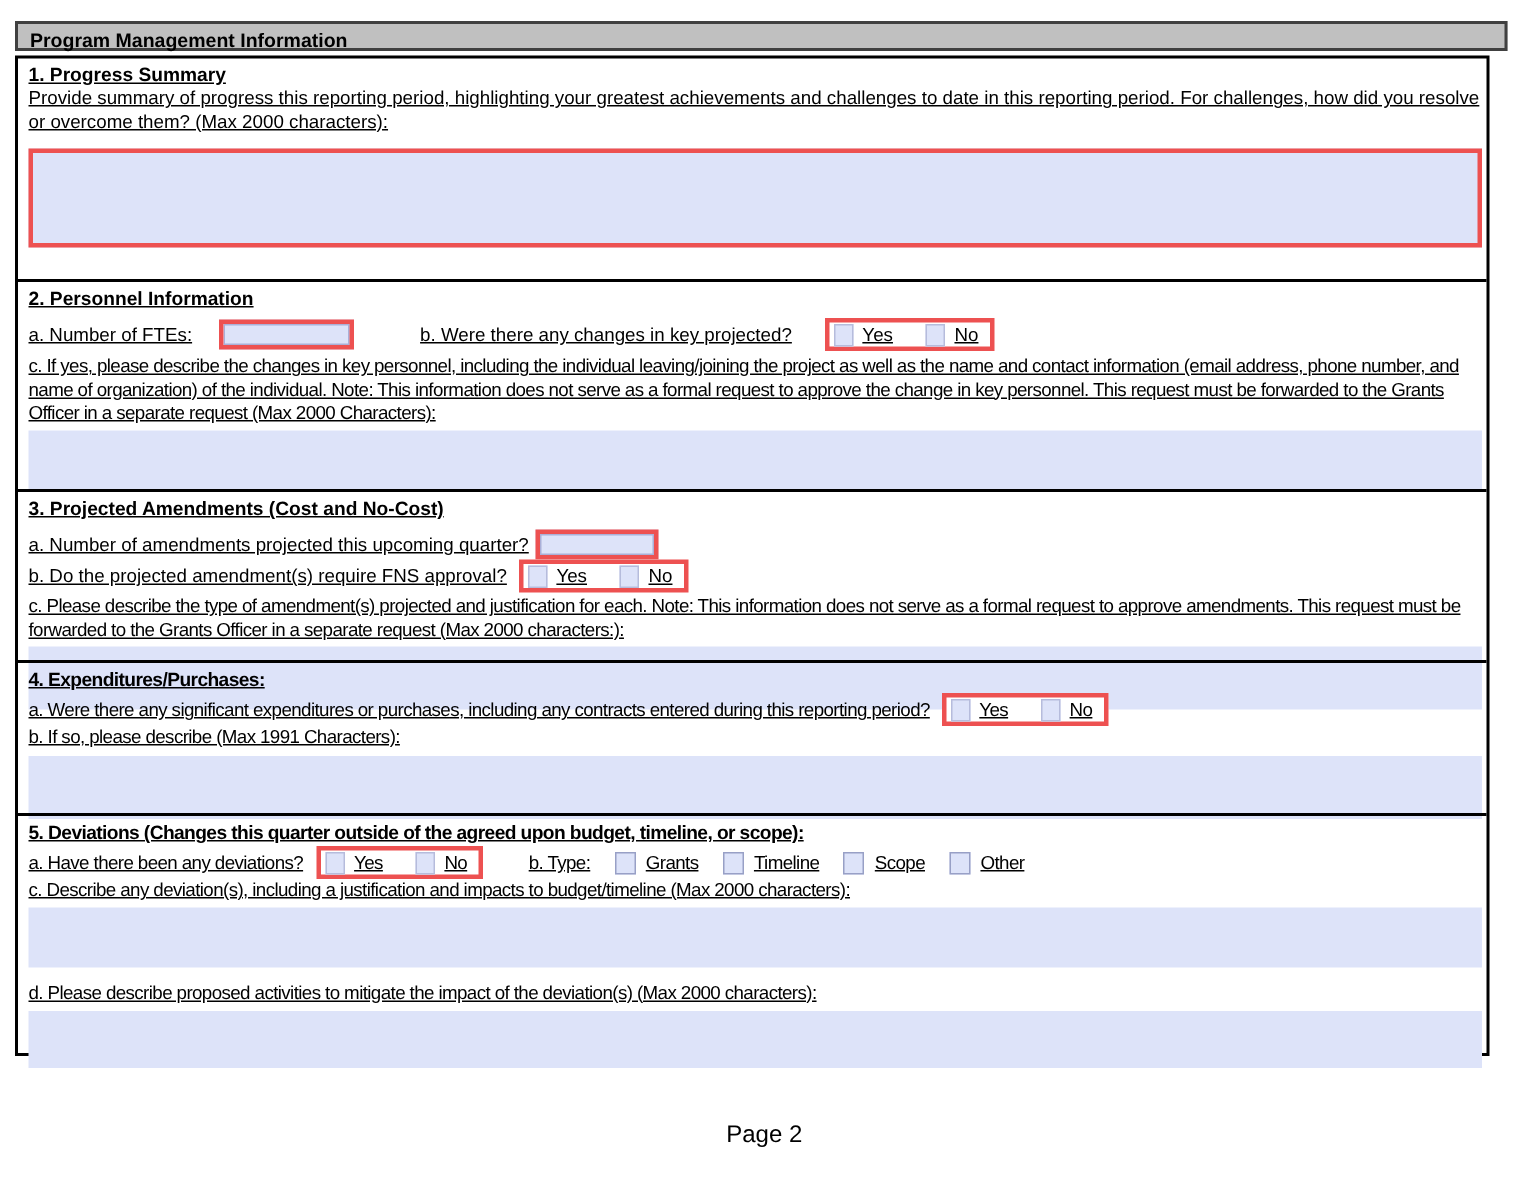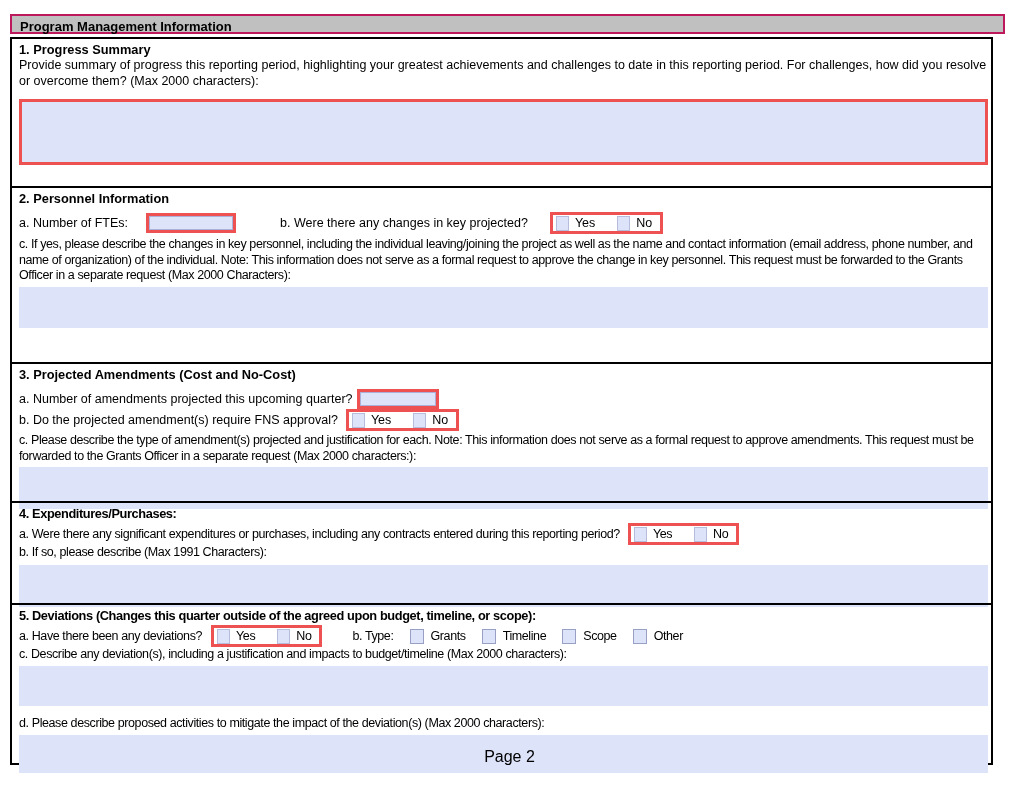--- a/index.html
+++ b/index.html
@@ -4,32 +4,32 @@
 <style>
   * { margin:0; padding:0; box-sizing:border-box; }
   body { background:#fff; }
   .page {
     position:relative; width:1019px; height:785px; background:#ffffff;
     font-family:"Liberation Sans", sans-serif; font-size:12.5px; color:#000;
     overflow:hidden;
   }
   .form-header {
     position:absolute; left:10px; top:14px; width:995px; height:20px;
-    background:#c0c0c0; border:2px solid #be185d;
+    background:#c0c0c0; border:2px solid #404040;
     font-size:13px; font-weight:bold; padding:3px 8px; line-height:16px;
   }
   .form-body {
     position:absolute; left:10px; top:37px; width:983px;
     background:#fff; border:2px solid #000; border-top:2px solid #000;
   }
-  .section { position:relative; padding:3px 7px 0 7px; }
+  .section { position:relative; padding:3px 7px 0 7px;text-decoration:underline; }
   .section + .section { border-top:2px solid #000; }
   .s1 { height:131px; }
   .s2 { height:140px;margin-top:16px; }
-  .s3 { height:139px;margin-top:36px; }
+  .s3 { height:114px; }
   .s4 { height:102px; }
   .s5 { height:160px; }
   .sec-title { font-weight:bold; font-size:12.8px; line-height:16px; }
   .para { line-height:15.5px; }
   .narrow { letter-spacing:-0.4px; }
   .field {
     background:#dde3f9; width:969px; border:none; resize:none;
     font-family:"Liberation Sans", sans-serif; font-size:12px; display:block;
   }
   .required-field { border:3px solid #ed5151; }

